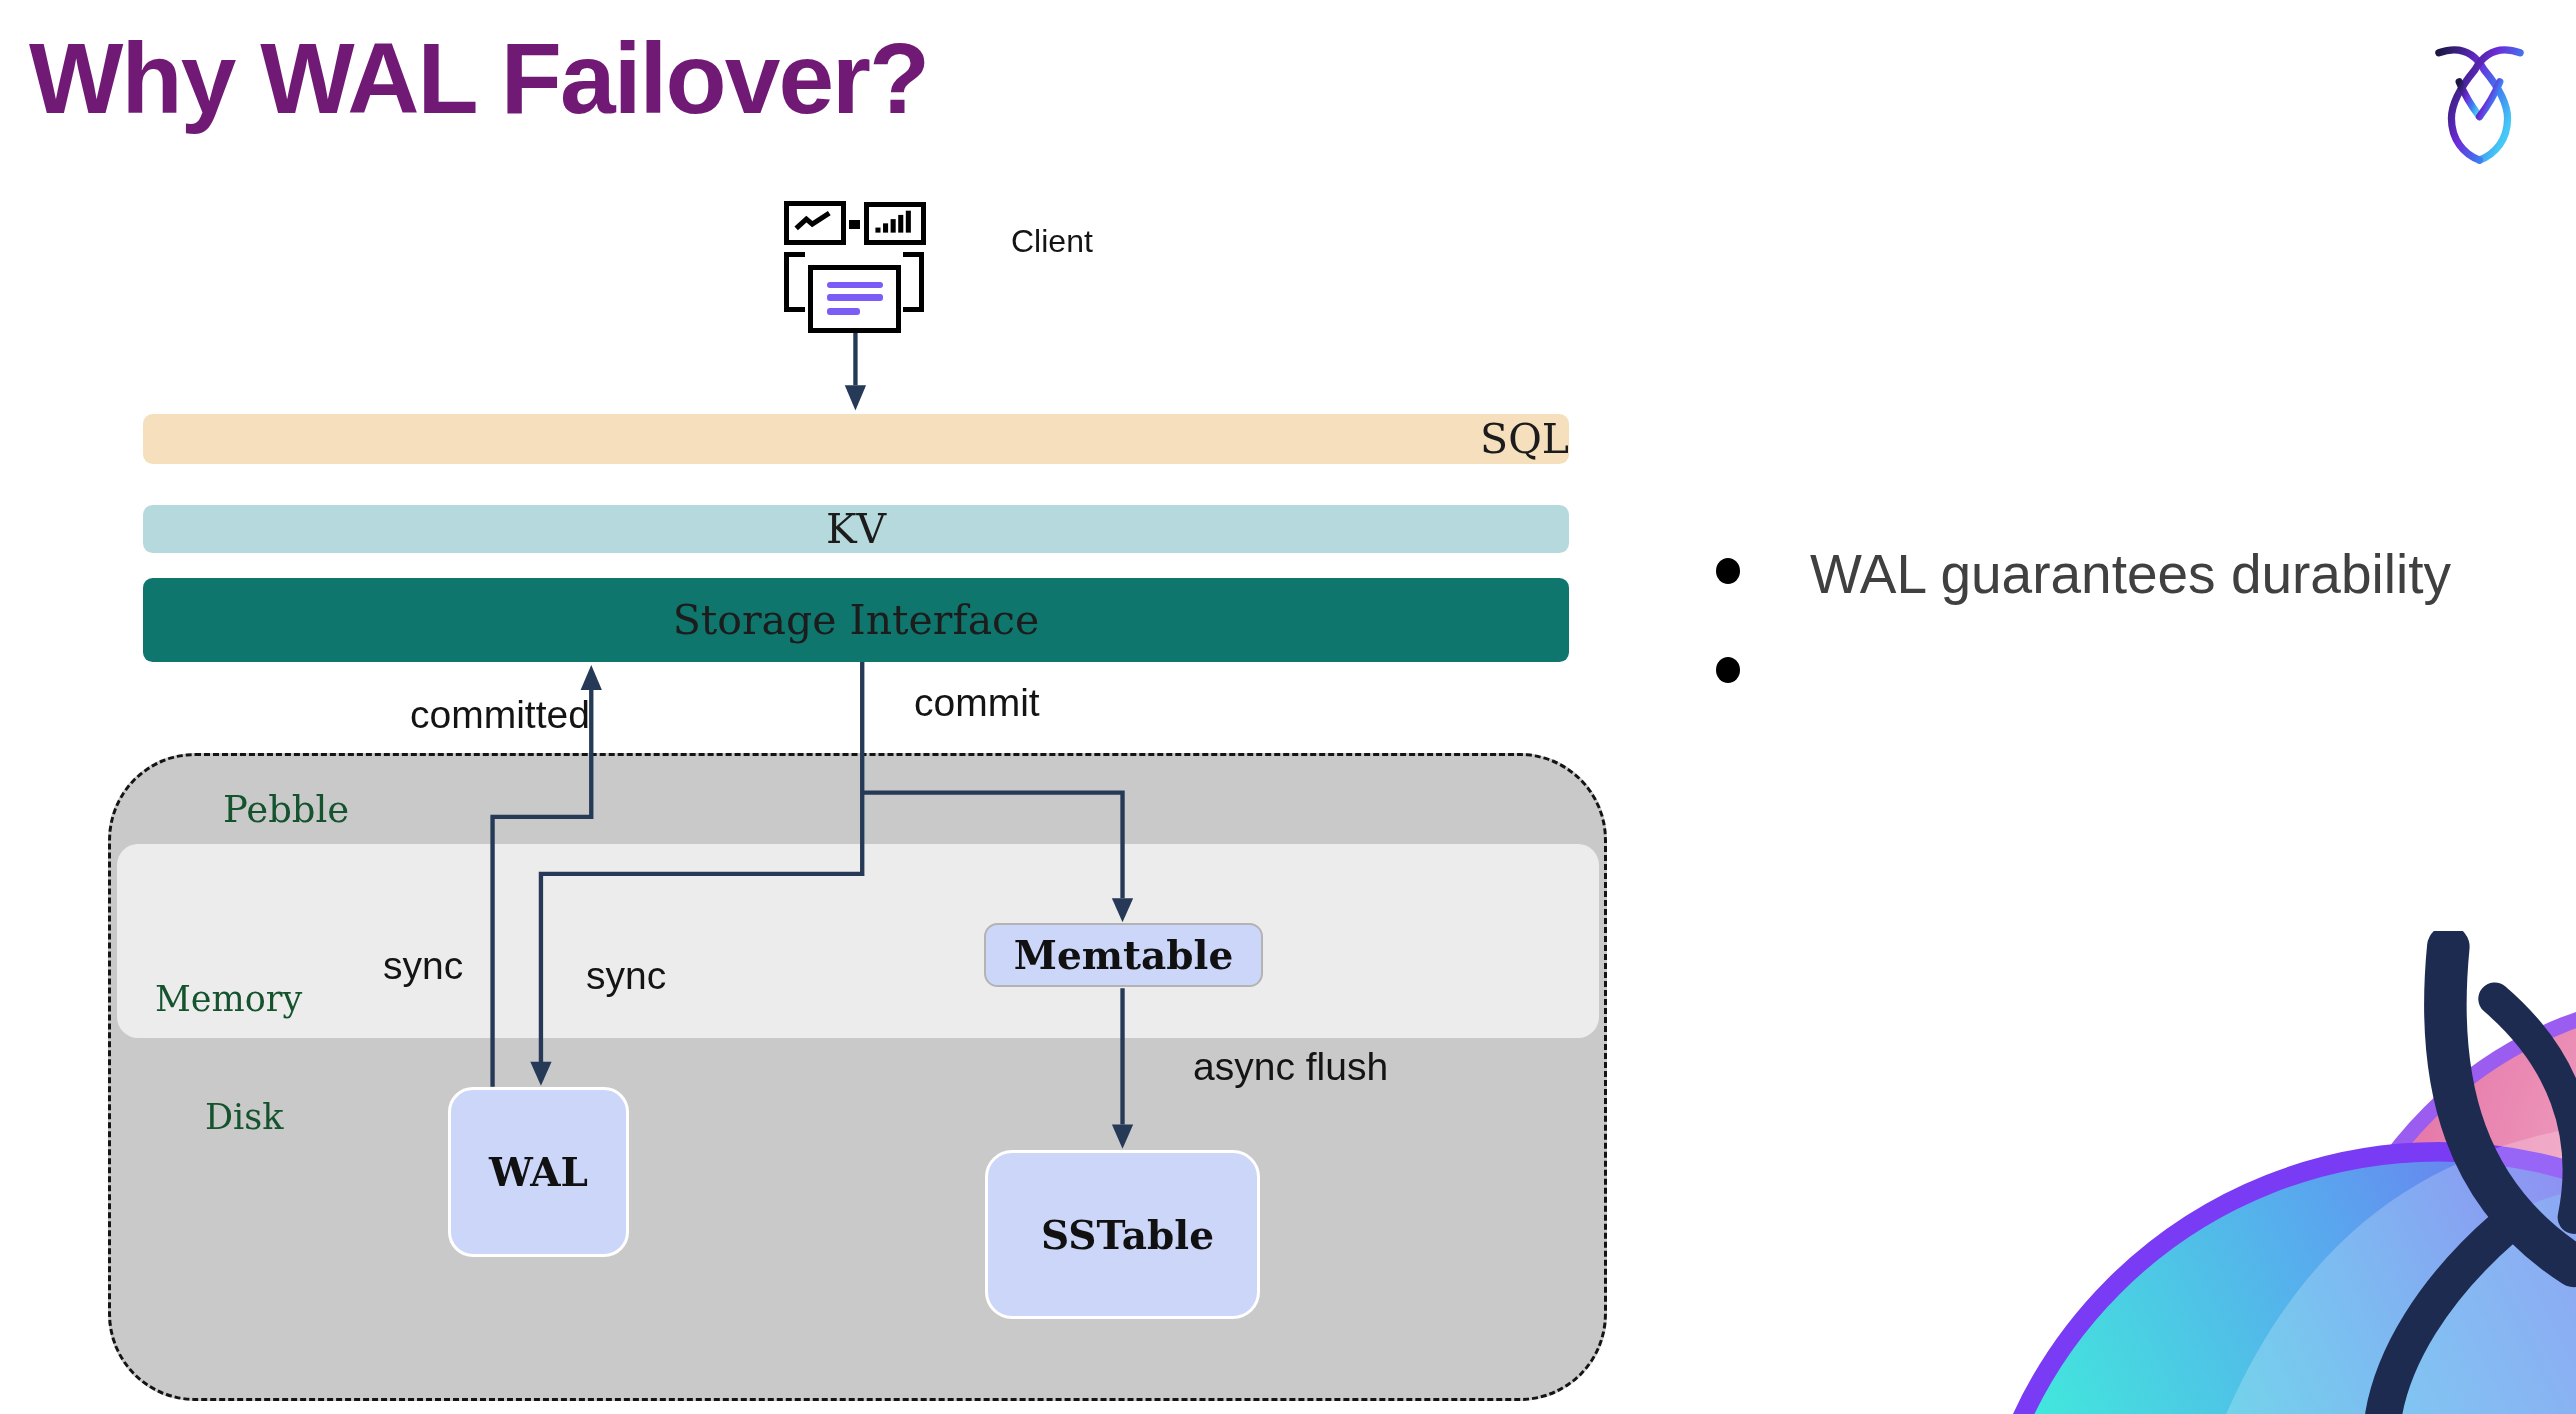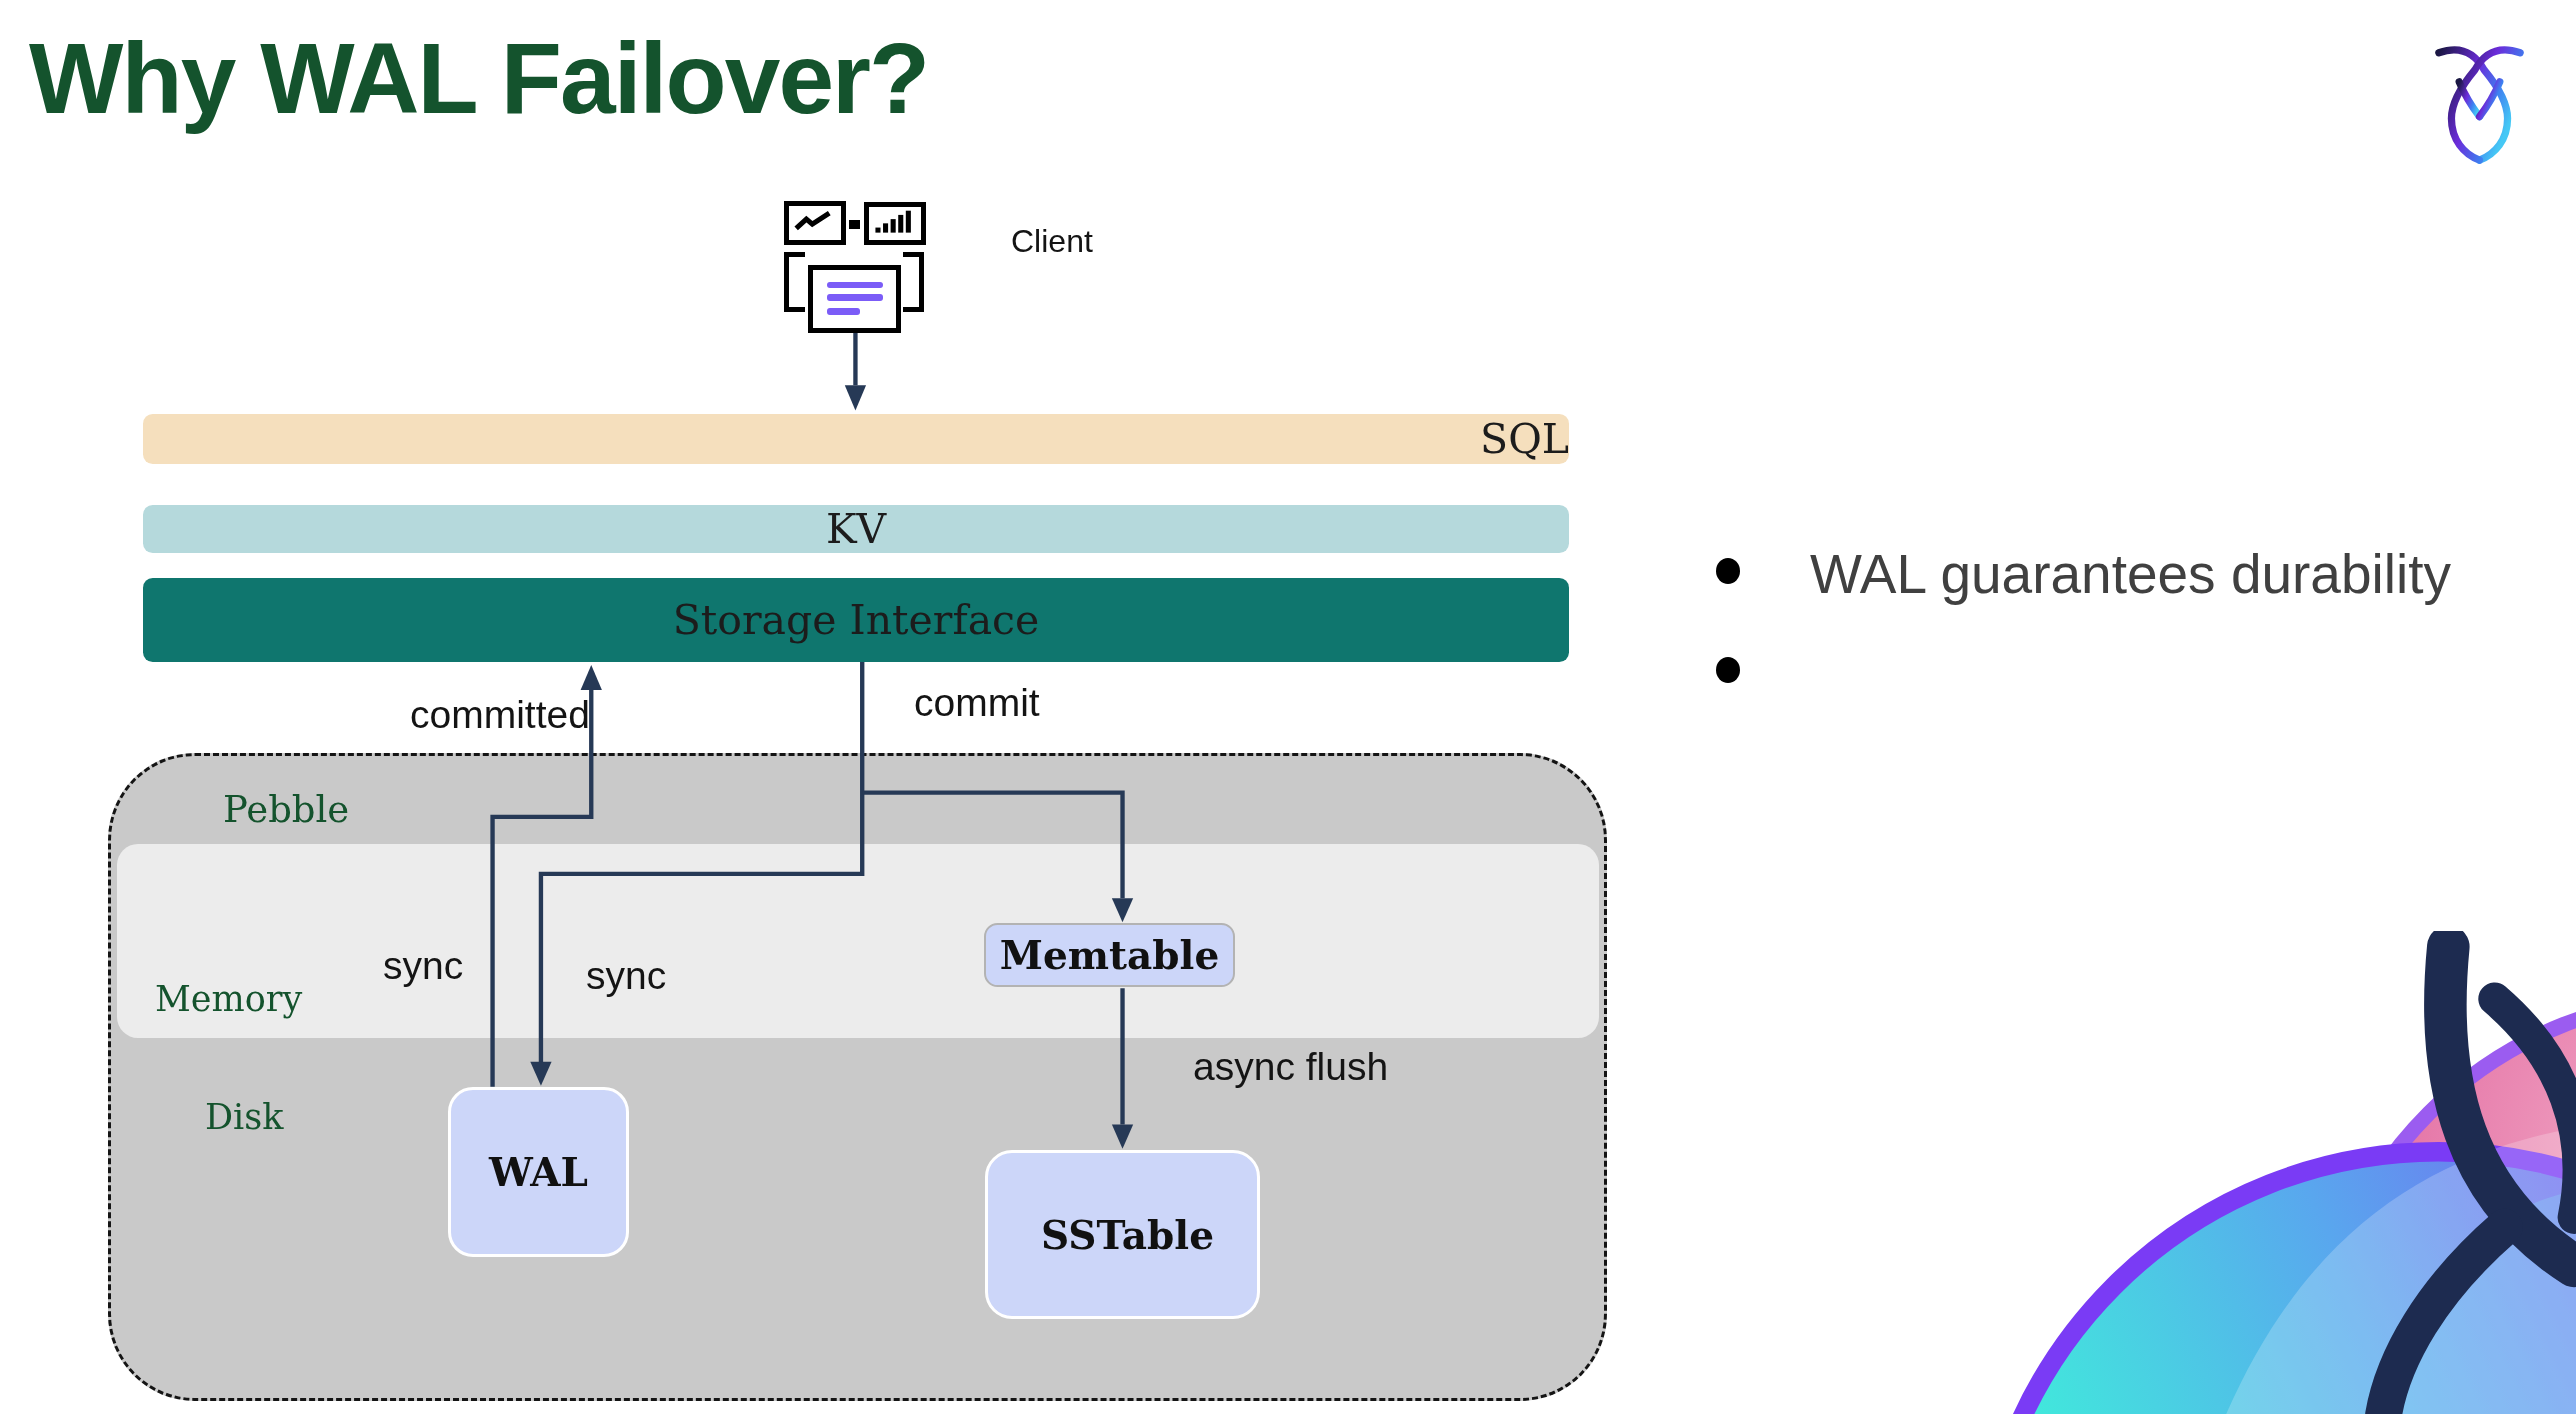--- a/index.html
+++ b/index.html
@@ -1,21 +1,21 @@
 <!DOCTYPE html>
 <html><head>
 <meta charset="utf-8">
 <style>
   html,body{margin:0;padding:0;background:#fff;}
   .slide{position:relative;width:2576px;height:1415px;background:#ffffff;overflow:hidden;
          font-family:"Liberation Sans",sans-serif;}
 
   
   .title{position:absolute;left:29px;top:21px;font-size:100px;font-weight:700;
-         letter-spacing:-1.9px;color:#14532d;font-family:"Liberation Sans",sans-serif;}
+         letter-spacing:-1.9px;color:#701a75;font-family:"Liberation Sans",sans-serif;}
 
   
   .logo{position:absolute;left:2431px;top:45px;width:97px;height:120px;}
 
   
   .monitor{position:absolute;border:5.8px solid #000;background:#fff;box-sizing:border-box;}
   .m1{left:784px;top:201px;width:62px;height:44px;}
   .m2{left:864px;top:202px;width:62px;height:43px;}
   .mdash{position:absolute;left:849px;top:220px;width:10.6px;height:8.7px;background:#000;}
   .bracket{position:absolute;width:21px;height:60px;box-sizing:border-box;top:252px;}
@@ -52,21 +52,21 @@
   .lbl-committed{left:410px;top:693px;font-size:39px;}
   .lbl-commit{left:914px;top:681px;font-size:39px;}
   .lbl-sync-l{left:383px;top:944px;font-size:39px;}
   .lbl-sync-r{left:586px;top:954px;font-size:39px;}
   .lbl-async{left:1193px;top:1045px;font-size:39px;}
 
   
   .bluebox{position:absolute;background:#ccd6f9;box-sizing:border-box;
            display:flex;align-items:center;justify-content:center;
            font-family:"DejaVu Serif","Liberation Serif",serif;font-weight:bold;color:#111;}
-  .box-memtable{left:984px;top:923px;width:251px;height:64px;border:2.9px solid #b3b3b3;
+  .box-memtable{left:984px;top:923px;width:279px;height:64px;border:2.9px solid #b3b3b3;
                 border-radius:13.5px;font-size:39px;}
   .box-wal{left:448px;top:1087px;width:181px;height:170px;border:3.9px solid #fff;
            border-radius:25px;font-size:39px;}
   .box-sstable{left:985px;top:1150px;width:275px;height:169px;border:3.9px solid #fff;
            border-radius:27px;font-size:39px;padding-left:10px;}
 
   
   .connectors{position:absolute;left:0;top:0;width:2576px;height:1415px;pointer-events:none;}
 
   

